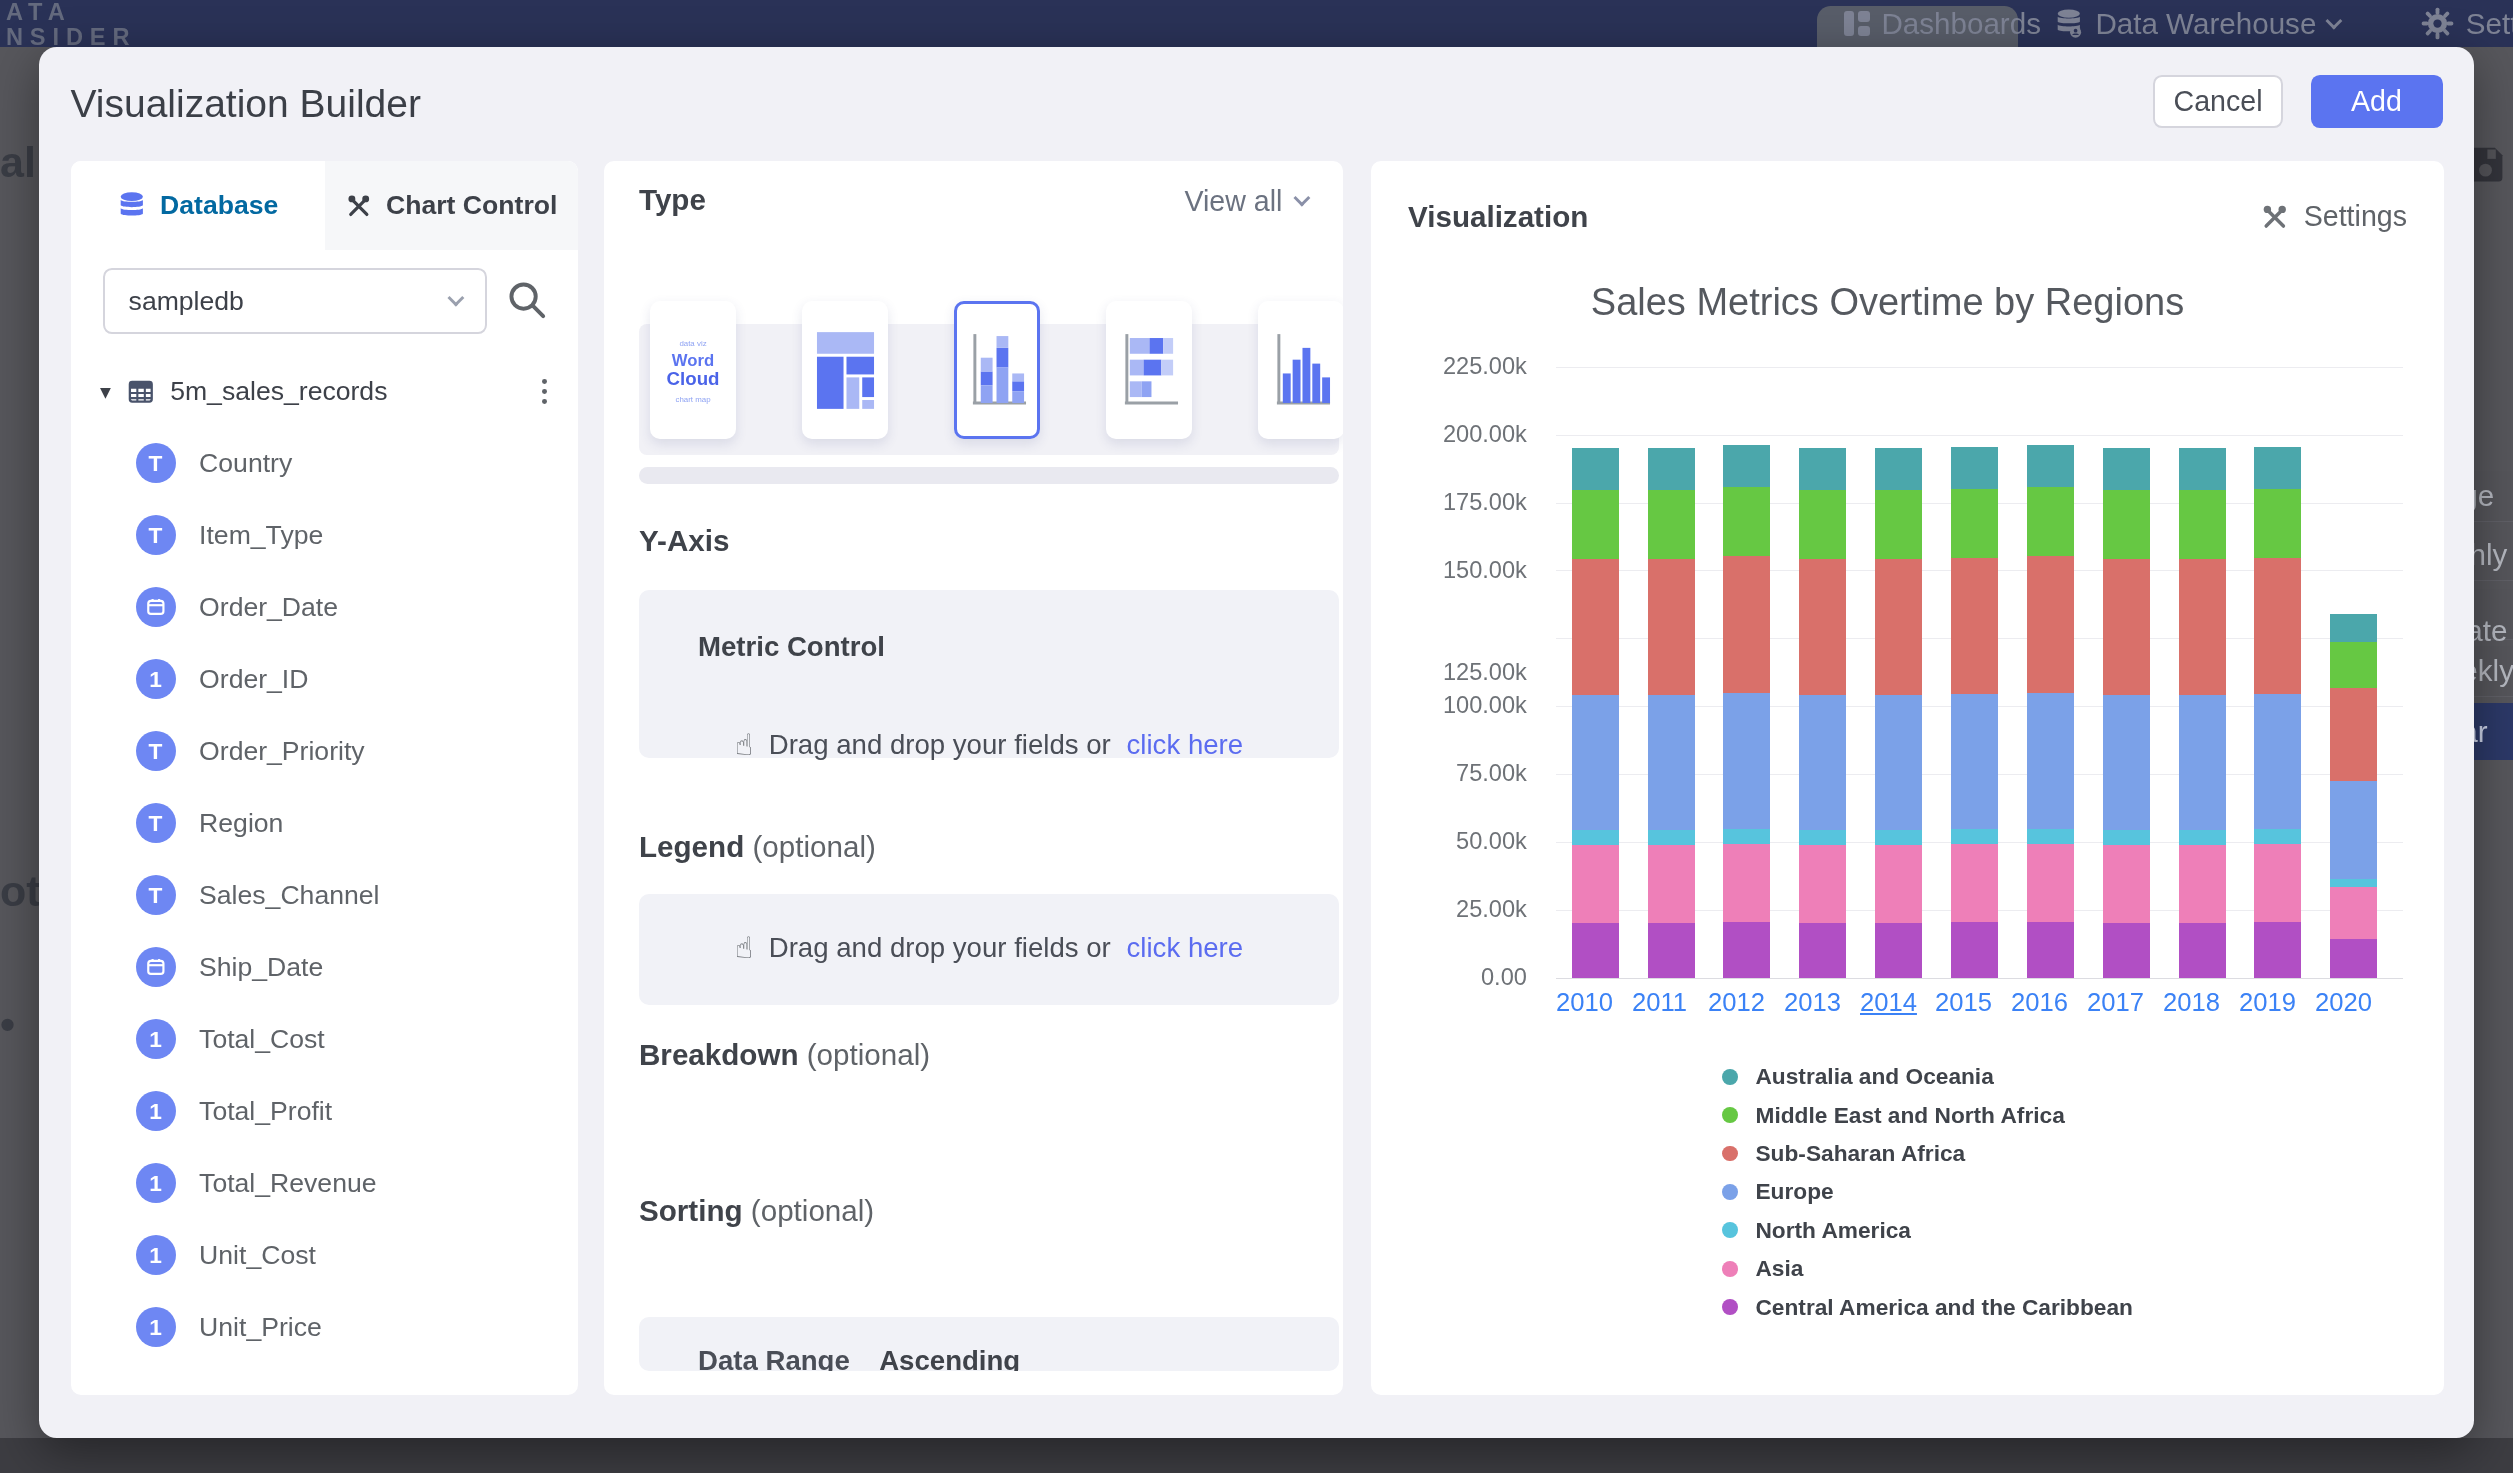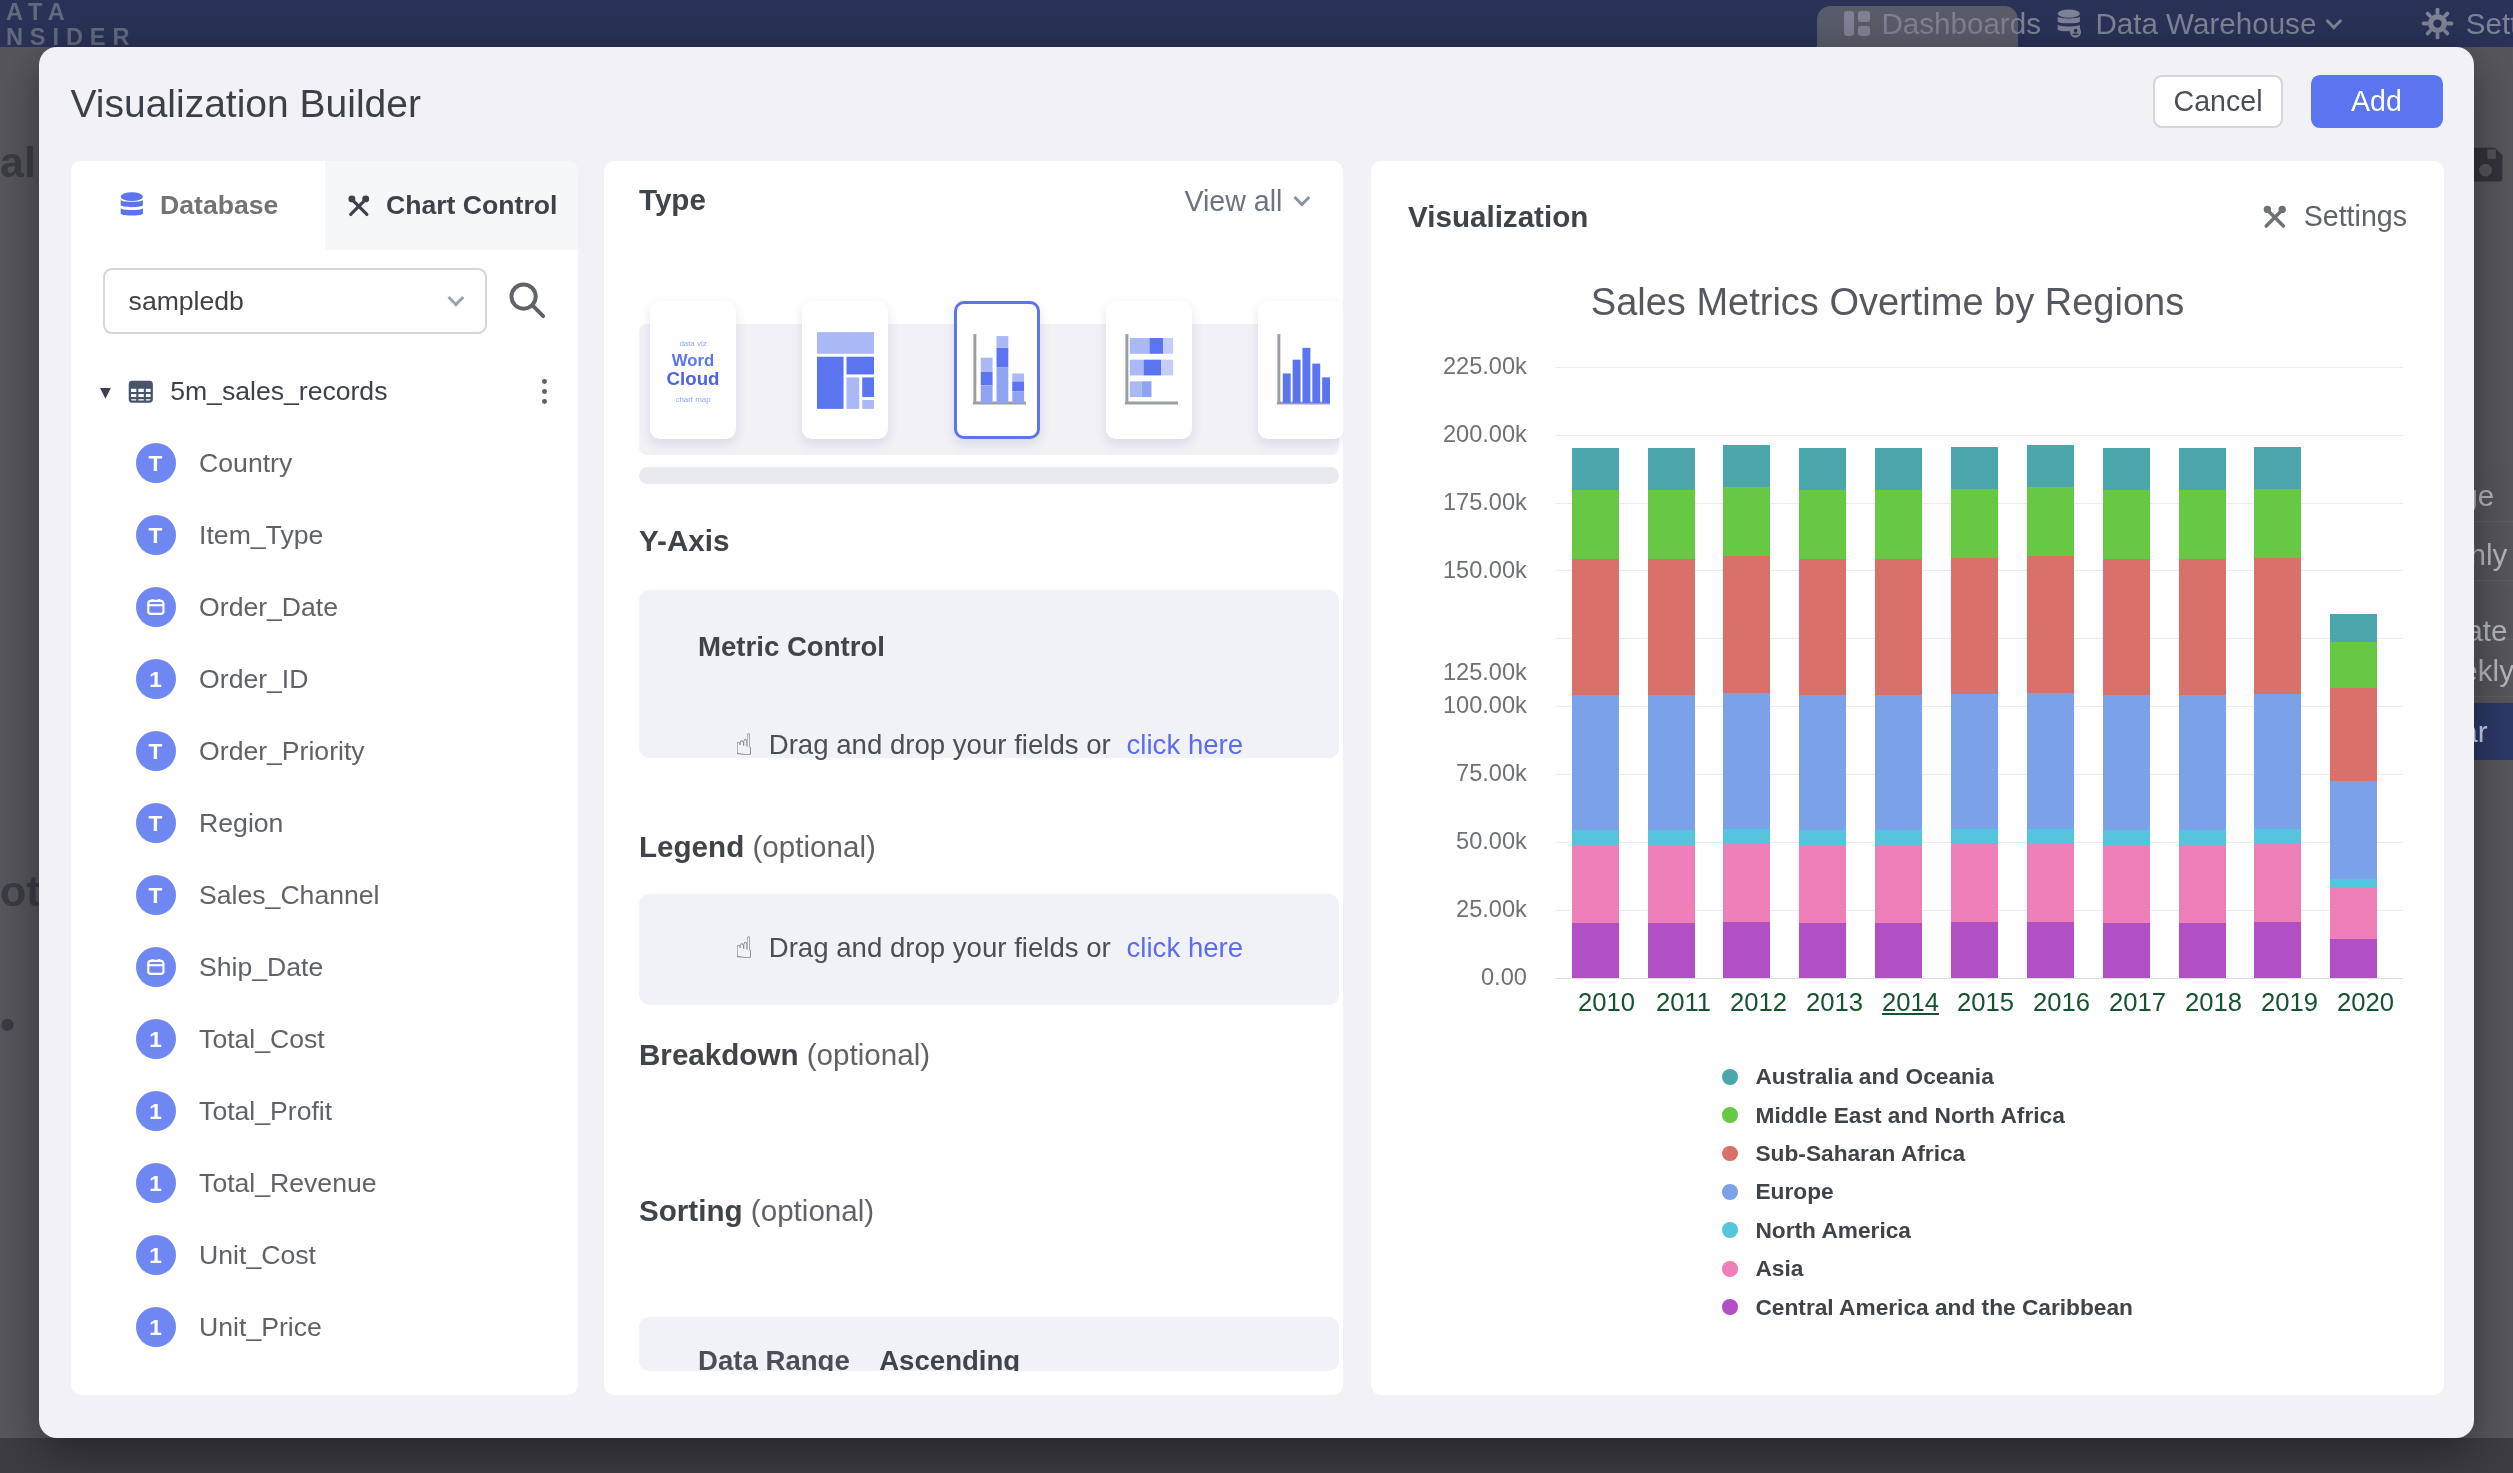--- a/index.html
+++ b/index.html
@@ -27,21 +27,21 @@
   #btn-cancel{right:191px;top:27.6px;width:130px;background:#fff;border:2px solid #d5d5dd;color:#4a4e57;}
   #btn-add{right:31.5px;top:27.6px;width:132px;background:#5b74f0;color:#fff;}
 
   .panel{top:114px;height:1234px;background:#fff;border-radius:9.9px;overflow:hidden;}
   #left-panel{left:31.5px;width:507px;}
   #mid-panel{left:565px;width:739px;}
   #viz-panel{left:1332px;width:1073px;}
 
   
   .tab{top:0;height:89px;display:flex;align-items:center;justify-content:center;gap:13.8px;font-size:26.6px;font-weight:bold;cursor:pointer;}
-  #tab-db{left:0;width:254px;color:#737373;background:#fff;}
+  #tab-db{left:0;width:254px;color:#0369a1;background:#fff;}
   #tab-cc{left:254px;width:253px;color:#3d4149;background:#f6f7f9;border-radius:0 9.9px 0 0;}
   #db-select{left:32.5px;top:107px;width:384px;height:66px;border:2px solid #d5d5dd;border-radius:8.9px;background:#fff;display:flex;align-items:center;font-size:26.6px;color:#3d4149;padding:0 23.6px;cursor:pointer;}
   #db-select .chev{border-color:#9aa0ae;margin-left:auto;}
   #search-btn{left:433px;top:116px;cursor:pointer;}
   #tree-head{left:29.6px;top:209px;height:43px;display:flex;align-items:center;gap:15.8px;font-size:26.6px;color:#3d4149;font-weight:500;width:453px;cursor:pointer;}
   #kebab{margin-left:auto;display:flex;flex-direction:column;gap:4.9px;padding:5.9px;cursor:pointer;}
   #kebab i{width:4.9px;height:4.9px;border-radius:50%;background:#5f6368;}
   #fields{left:65px;top:266px;width:424px;}
   .frow{height:72px;display:flex;align-items:center;gap:23.6px;cursor:grab;}
   .ficon{width:40px;height:40px;border-radius:50%;background:#6e87f3;color:#fff;display:flex;align-items:center;justify-content:center;font-size:22.7px;font-weight:bold;flex:0 0 40px;}
@@ -63,21 +63,21 @@
   .hand{font-size:29.6px;color:#5f6368;}
   .link{color:#5b6cf0;cursor:pointer;}
   .zone-label{font-size:27.6px;font-weight:bold;color:#3f434a;}
 
   
   #viz-head{left:37px;top:39px;}
   #settings{right:37px;top:39px;display:flex;align-items:center;gap:13.8px;font-size:28.6px;color:#5f6368;cursor:pointer;}
   #chart-title{left:0;top:120px;width:1033px;text-align:center;font-size:38px;color:#55595f;}
   .gridline{left:185px;width:847px;height:1px;background:#ececf0;}
   .ytick{width:148px;text-align:right;font-size:23.6px;color:#6e7277;}
-  .xlab{width:79px;text-align:right;font-size:25.6px;color:#14532d;top:827px;}
+  .xlab{width:79px;text-align:left;font-size:25.6px;color:#3b82f6;top:827px;}
   .bar{position:absolute;bottom:0;width:47px;display:flex;flex-direction:column;justify-content:flex-end;}
   #legend{left:351px;top:904px;display:flex;flex-direction:column;gap:14.8px;}
   .litem{display:flex;align-items:center;gap:17.7px;height:23.6px;cursor:pointer;}
   .ldot{width:15.8px;height:15.8px;border-radius:50%;flex:0 0 15.8px;}
   .ltext{font-size:22.7px;font-weight:bold;color:#3f434a;}
 </style>
 </head>
 <body>
 
 <div id="page">

